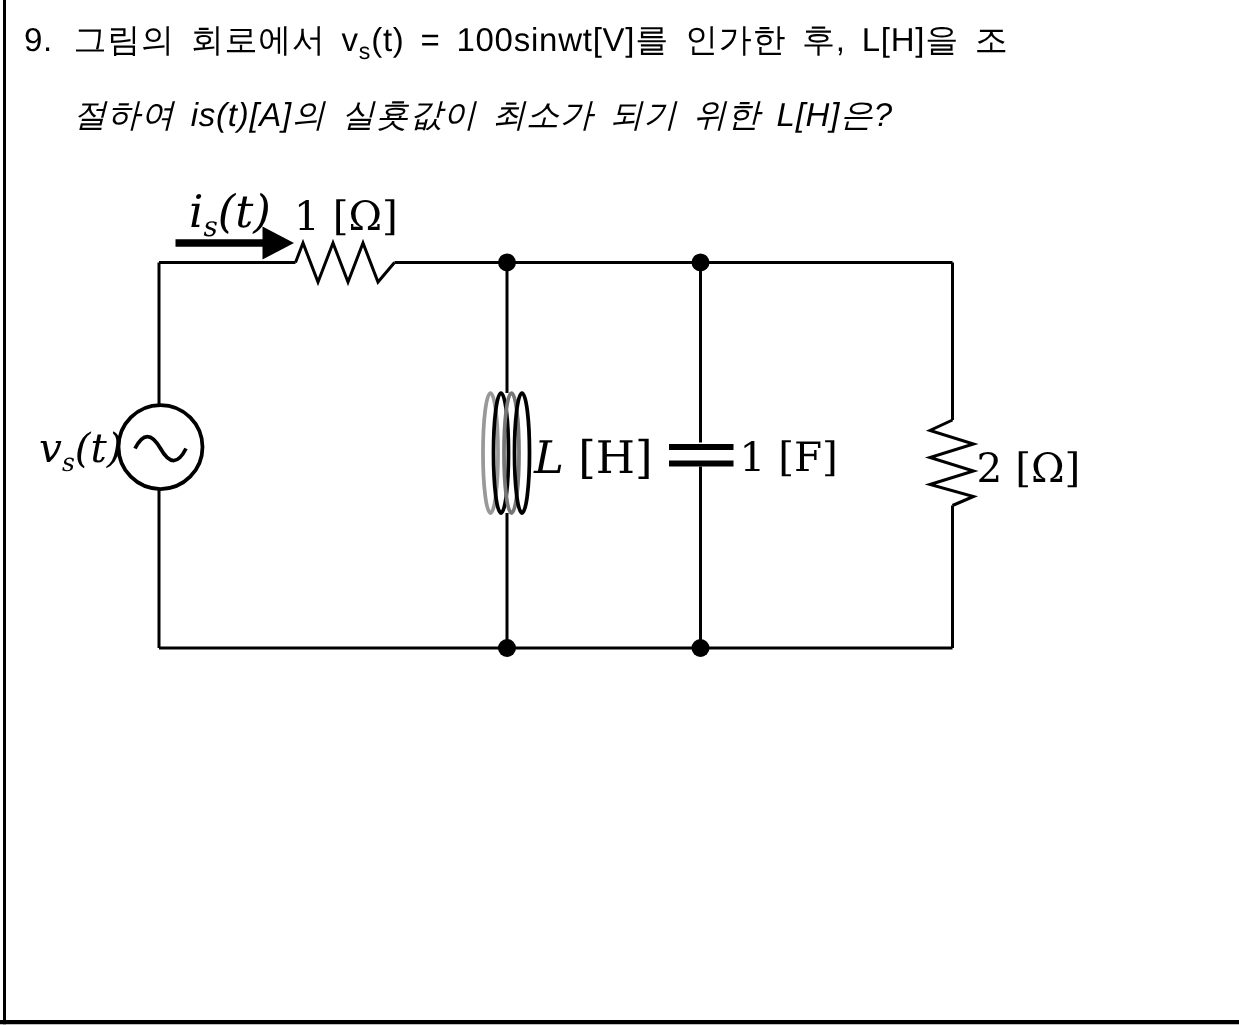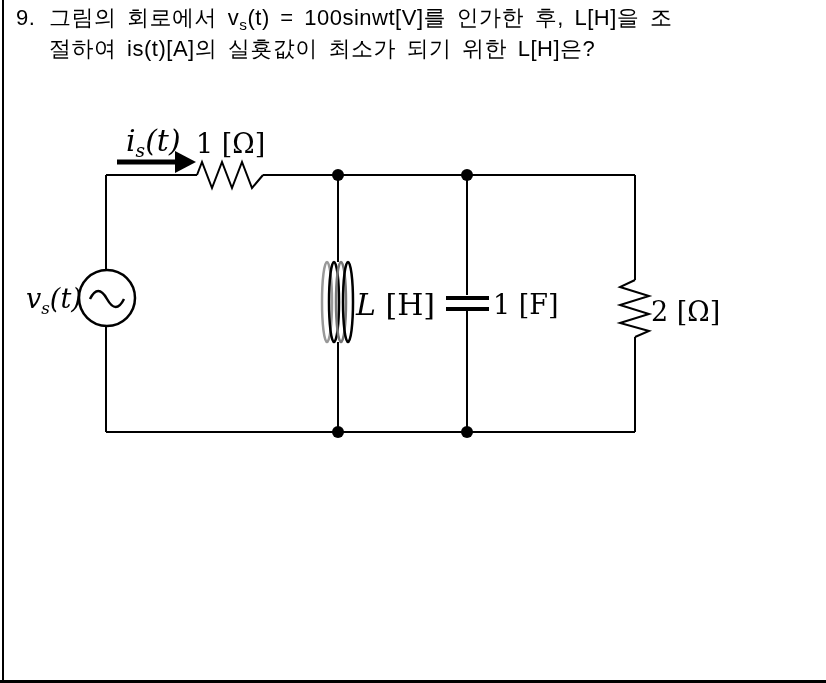--- a/index.html
+++ b/index.html
@@ -4,23 +4,23 @@
 <style>
   * { margin:0; padding:0; box-sizing:border-box; }
   html,body { width:826px; height:683px; background:#fff; overflow:hidden;
               font-family:"Liberation Sans","DejaVu Sans",sans-serif; color:#000; }
   .page { position:relative; width:826px; height:683px; background:#fff; }
 
   .border-left  { position:absolute; left:2px; top:0; width:2px; height:683px; background:#000; }
   .border-bottom{ position:absolute; left:0; bottom:0; width:826px; height:3px; background:#000; }
 
   .q-text { position:absolute; left:16px; top:6px; width:800px;
-            font-size:22px; line-height:24px; letter-spacing:0.5px; word-spacing:4px; }
+            font-size:22px; line-height:42px; letter-spacing:0.5px; word-spacing:4px; }
   .q-num  { display:inline-block; width:33px; }
-  .q-line2{ padding-left:33px; }
+  .q-line2{ padding-left:33px;font-style:italic; }
   .q-text sub { font-size:70%; }
 
   svg text { font-family:"DejaVu Serif","Liberation Serif",serif; }
 
   .choices { position:absolute; left:0; top:455px; width:826px; height:228px; }
 </style>
 </head>
 <body>
 
 <div class="page">

